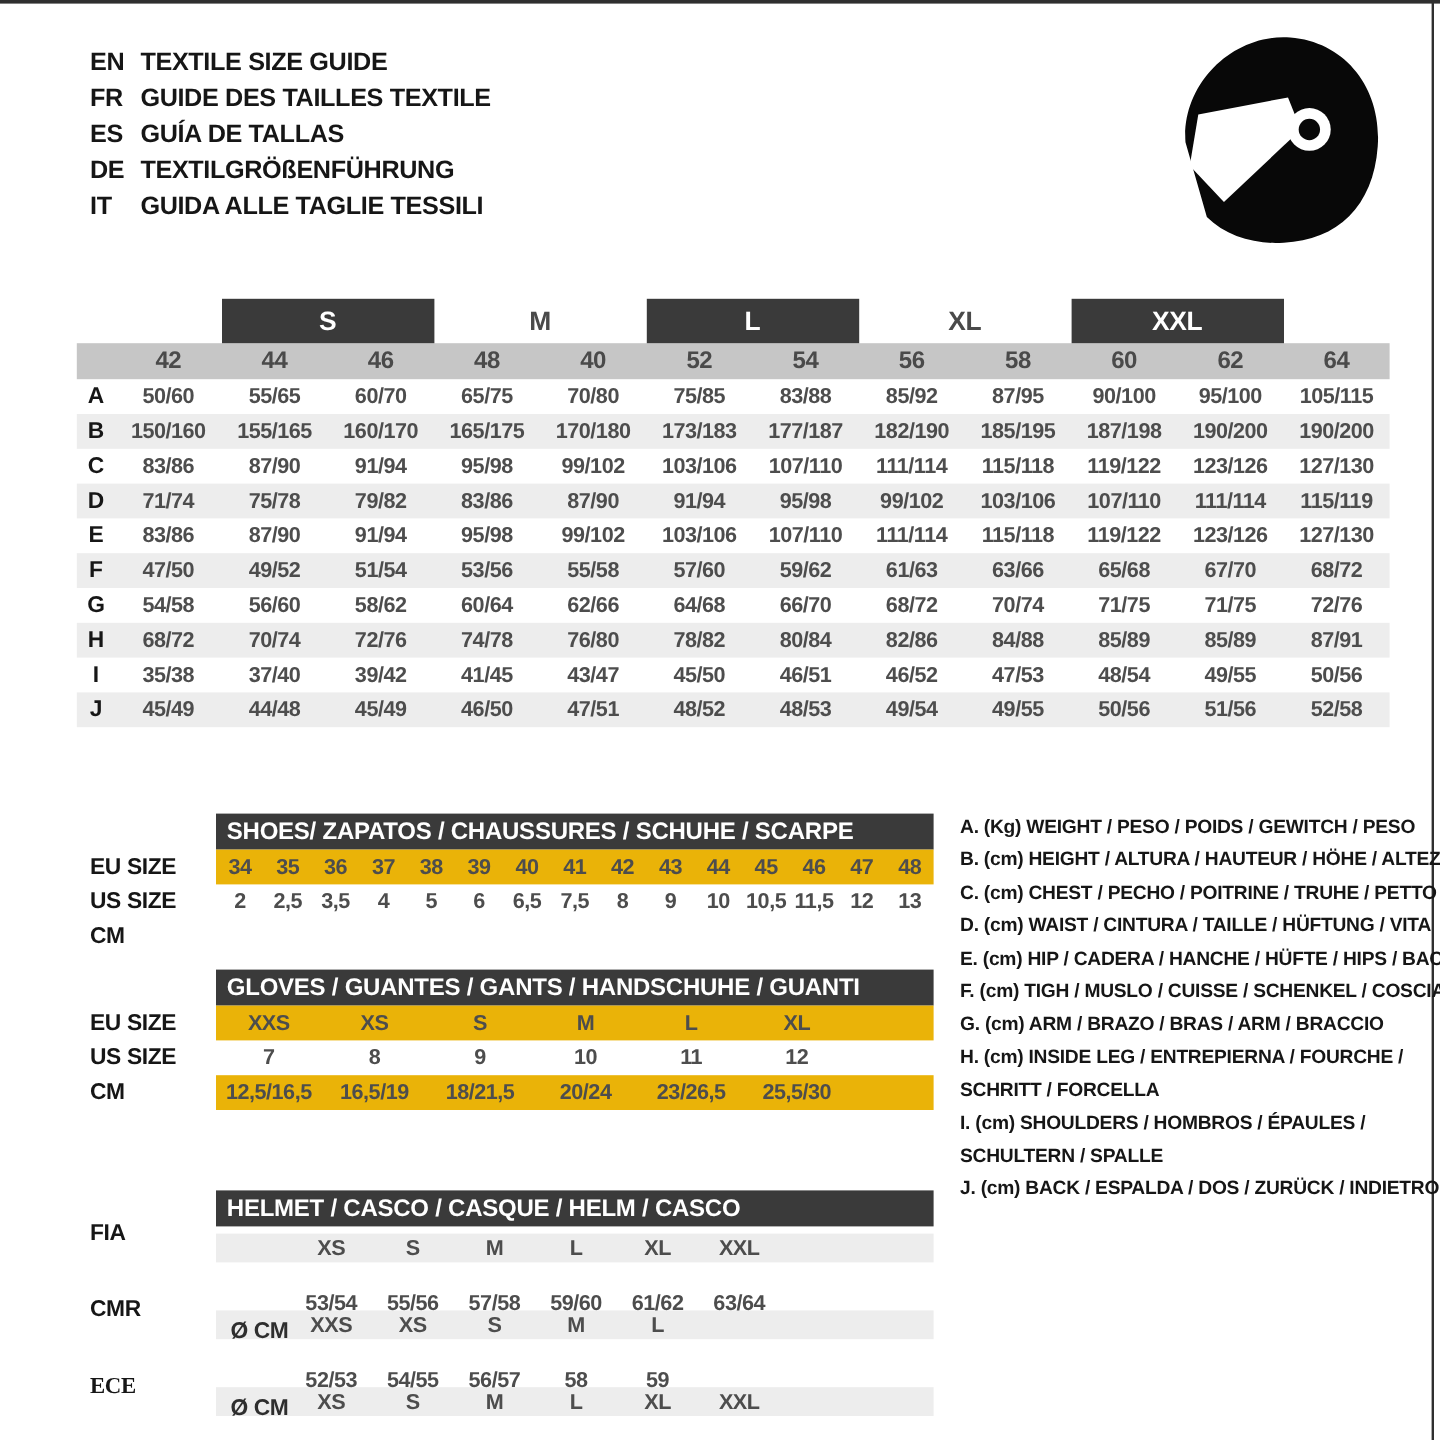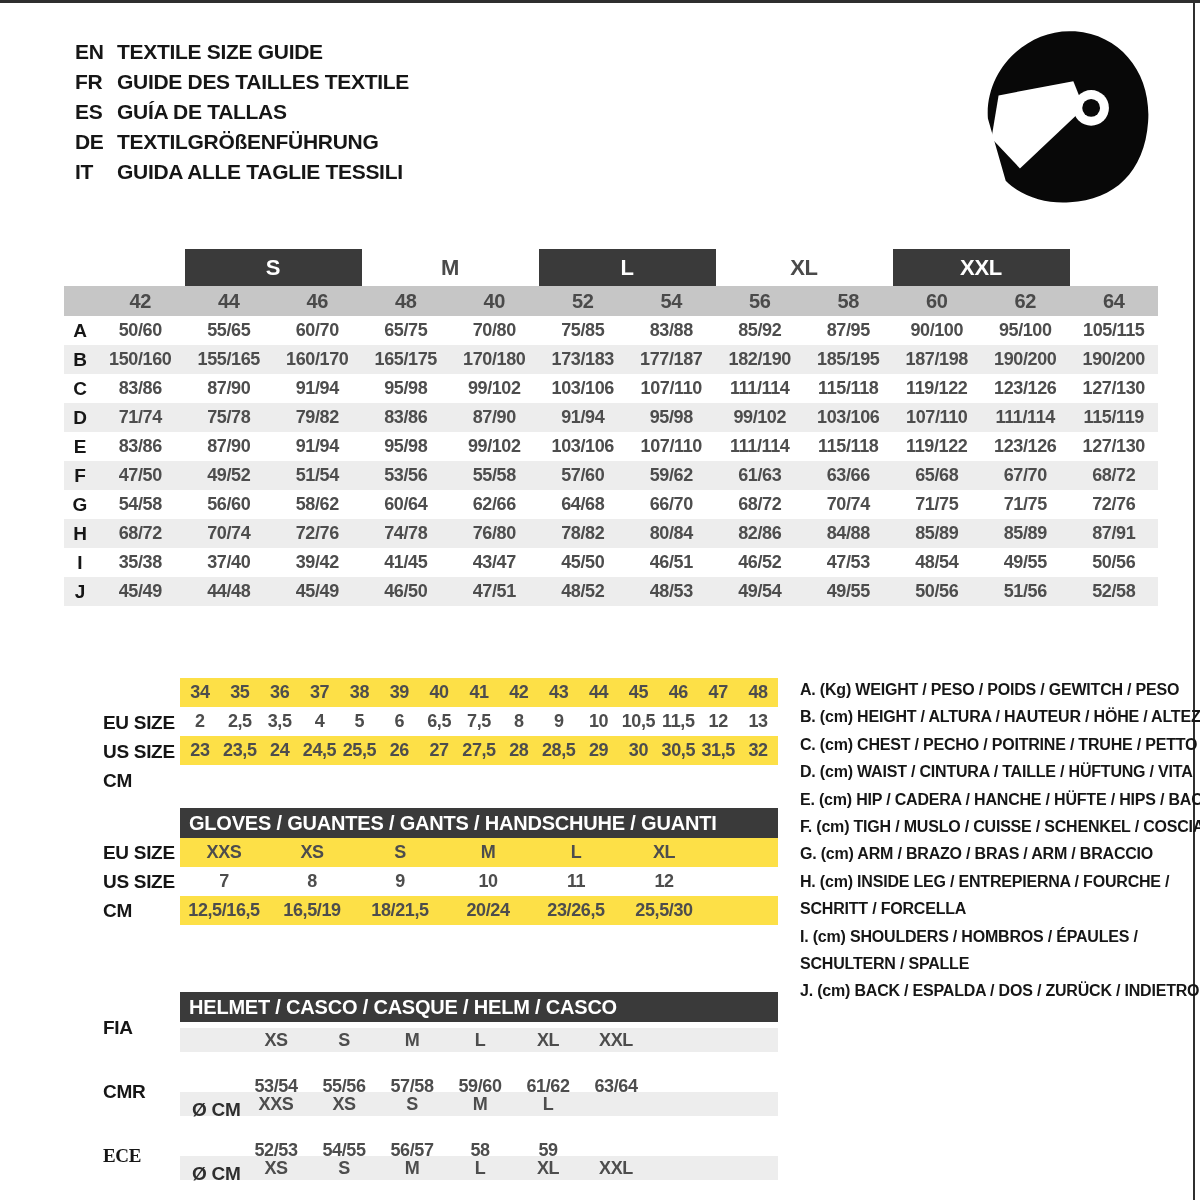--- a/index.html
+++ b/index.html
@@ -43,33 +43,33 @@
     font-weight:bold;font-size:19px;color:#161616;}
 
   
   .sub-table{position:absolute;left:180px;width:598px;}
   .shoes{top:678px;}
   .gloves{top:808px;}
   .helmet{top:992px;}
   .bar{height:30px;background:#3a3a3a;color:#ffffff;display:flex;align-items:center;
     padding-left:9px;font-weight:bold;font-size:20px;letter-spacing:-0.2px;box-sizing:border-box;}
   .trow{height:29px;display:grid;}
-  .trow.g{background:#fde047;}
+  .trow.g{background:#eab308;}
   .shoes .trow{grid-template-columns:repeat(15,1fr);}
   .gloves .trow{grid-template-columns:repeat(6,88px) 1fr;}
   .hspacer{height:6px;}
   .hrow{display:grid;grid-template-columns:62px repeat(6,68px) 1fr;}
   .hrow.hgray{height:24px;background:#ededed;}
   .hrow.hwhite{height:40px;}
   .unit-cell{display:flex;align-items:center;justify-content:flex-start;padding-left:12px;
     font-weight:bold;font-size:19px;color:#2e2e2e;letter-spacing:-0.3px;margin-top:47px;}
 
   
   .side-label{position:absolute;left:75px;font-weight:bold;font-size:19px;color:#161616;
-    letter-spacing:-0.3px;display:flex;align-items:center;margin-left:28px;}
+    letter-spacing:-0.3px;display:flex;align-items:center;}
 
   
   .legend{position:absolute;left:800px;top:676px;width:398px;}
   .legend-line{font-weight:bold;font-size:16px;color:#161616;line-height:27.4px;
     letter-spacing:-0.2px;white-space:nowrap;}
 </style>
 </head>
 <body>
 
 <div class="page">
@@ -280,20 +280,21 @@
           <div class="cell">49/54</div>
           <div class="cell">49/55</div>
           <div class="cell">50/56</div>
           <div class="cell">51/56</div>
           <div class="cell">52/58</div>
         </div>
       </div>
   </div>
 
   <div class="sub-table shoes">
+    <div class="bar">SHOES/ ZAPATOS / CHAUSSURES / SCHUHE / SCARPE</div>
     <div id="shoesRows">
         <div class="trow g">
           <div class="cell">34</div>
           <div class="cell">35</div>
           <div class="cell">36</div>
           <div class="cell">37</div>
           <div class="cell">38</div>
           <div class="cell">39</div>
           <div class="cell">40</div>
           <div class="cell">41</div>
@@ -315,37 +316,20 @@
           <div class="cell">6,5</div>
           <div class="cell">7,5</div>
           <div class="cell">8</div>
           <div class="cell">9</div>
           <div class="cell">10</div>
           <div class="cell">10,5</div>
           <div class="cell">11,5</div>
           <div class="cell">12</div>
           <div class="cell">13</div>
         </div>
-        <div class="trow g">
-          <div class="cell">23</div>
-          <div class="cell">23,5</div>
-          <div class="cell">24</div>
-          <div class="cell">24,5</div>
-          <div class="cell">25,5</div>
-          <div class="cell">26</div>
-          <div class="cell">27</div>
-          <div class="cell">27,5</div>
-          <div class="cell">28</div>
-          <div class="cell">28,5</div>
-          <div class="cell">29</div>
-          <div class="cell">30</div>
-          <div class="cell">30,5</div>
-          <div class="cell">31,5</div>
-          <div class="cell">32</div>
-        </div>
       </div>
   </div>
 
   <div class="sub-table gloves">
     <div class="bar">GLOVES / GUANTES / GANTS / HANDSCHUHE / GUANTI</div>
     <div id="glovesRows">
         <div class="trow g">
           <div class="cell">XXS</div>
           <div class="cell">XS</div>
           <div class="cell">S</div>

